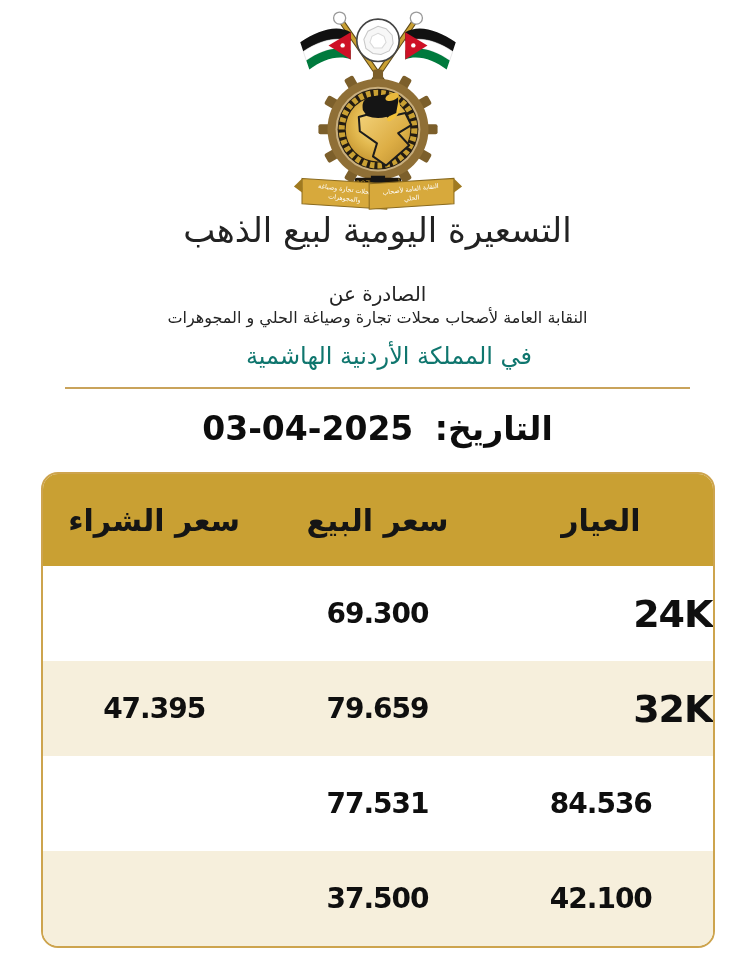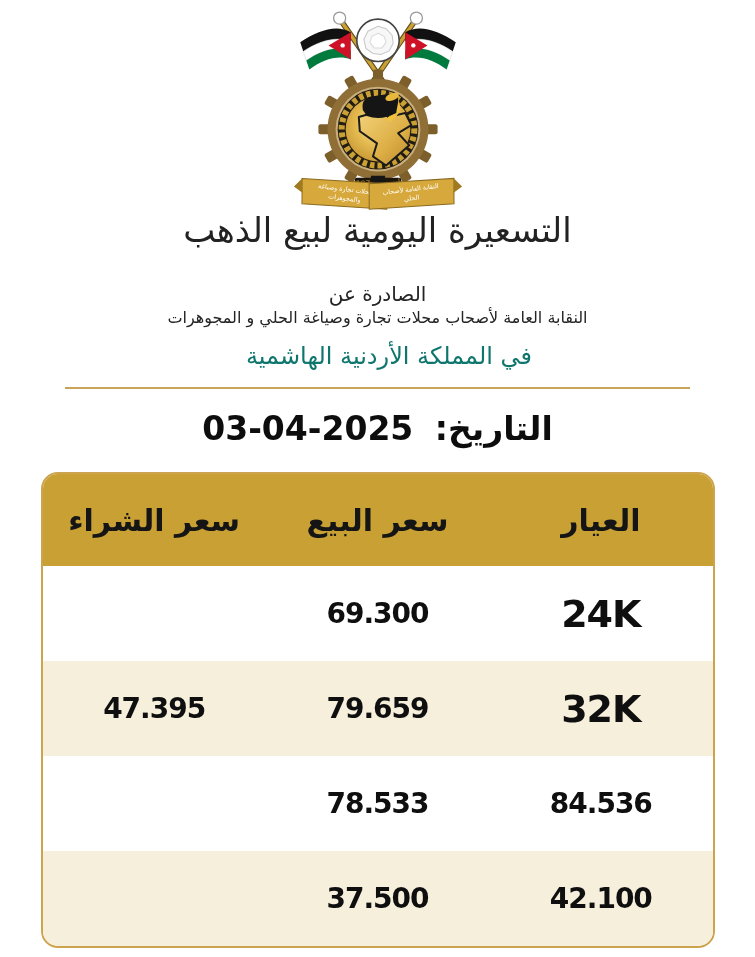--- a/index.html
+++ b/index.html
@@ -33,21 +33,21 @@
   .thead {
     background:#C9A033; height:92px;
     display:grid; grid-template-columns:repeat(3,1fr); align-items:center;
     font-size:30px; font-weight:700; color:#151515;
   }
   .trow {
     height:95px; display:grid; grid-template-columns:repeat(3,1fr);
     align-items:center; font-weight:700; color:#0f0f0f;
   }
   .trow .num { font-size:28px; letter-spacing:-1px; }
-  .trow .karat { font-size:38px; letter-spacing:-1px; }
+  .trow .karat { font-size:38px; letter-spacing:-1px;text-align:right; }
   .row-white { background:#ffffff; }
   .row-cream { background:#F6EFDC; }
 </style>
 </head>
 <body>
 
 <div class="page">
 
   <div class="logo-wrap">
     <svg width="172" height="208" viewBox="0 0 170 206">
@@ -173,21 +173,21 @@
     </div>
 
     <div class="trow row-cream">
       <div class="karat">32K</div>
       <div class="num">79.659</div>
       <div class="num">47.395</div>
     </div>
 
     <div class="trow row-white">
       <div class="num">84.536</div>
-      <div class="num">78.533</div>
+      <div class="num">77.531</div>
     </div>
 
     <div class="trow row-cream">
       <div class="num">42.100</div>
       <div class="num">37.500</div>
     </div>
   </div>
 
 </div>
 

